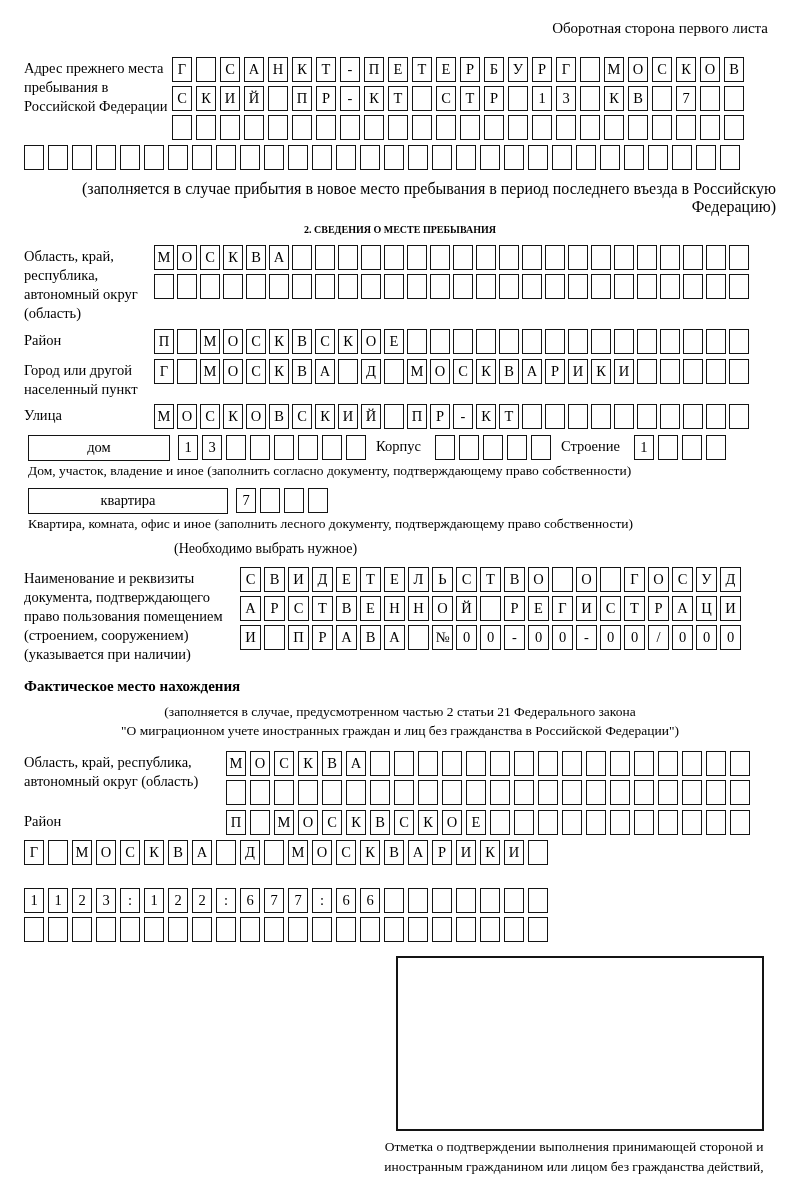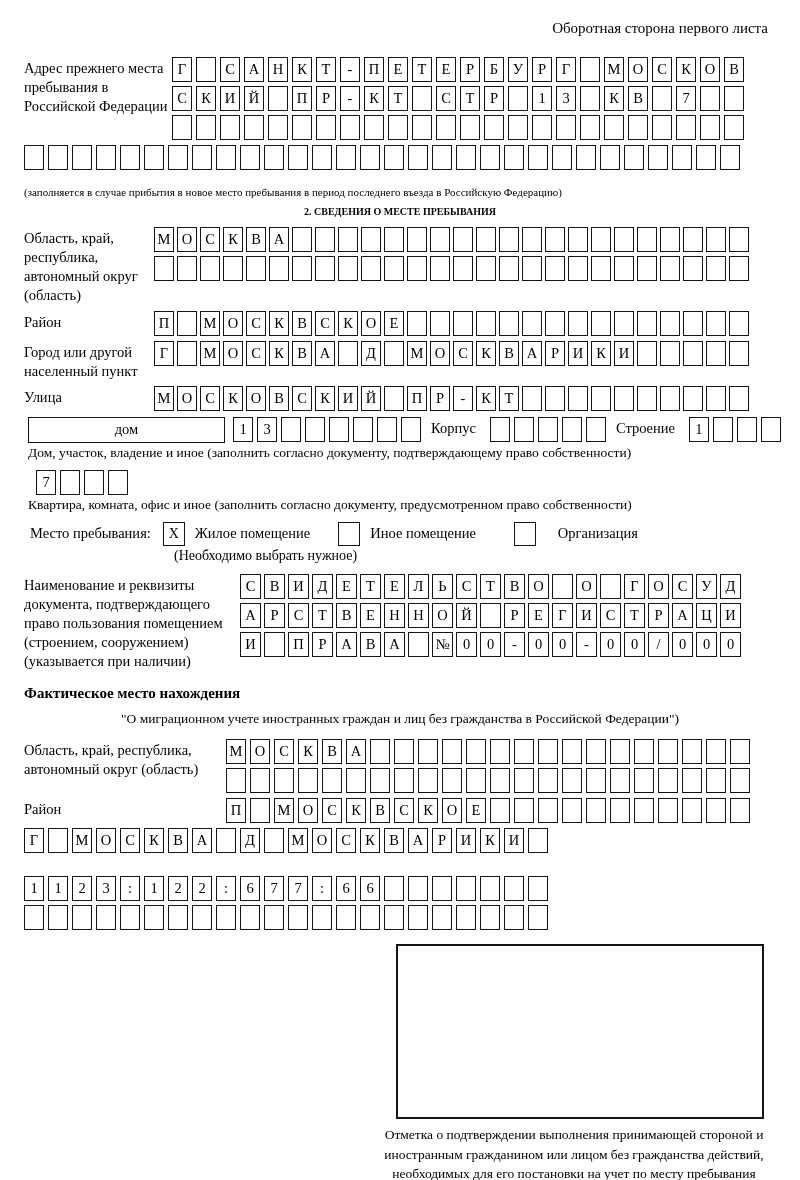--- a/index.html
+++ b/index.html
@@ -25,21 +25,21 @@
   .boxrow { display:flex; gap:3px; }
   .boxrow.gapA { gap:4px; }
   .cell {
     width:20px; height:25px; flex:0 0 auto;
     border:1.5px solid #141414;
     display:flex; align-items:center; justify-content:center;
     font-size:14.5px;
   }
   .row-c .cell { width:21px; }
 
-  .cap  { font-size:11px; text-align:left; margin:16px 0 8px 0; }
+  .cap  { font-size:16px; text-align:right; margin:10px 0 8px 0; }
   .capL { font-size:13.5px; margin:1px 0 9px 4px; }
 
   .sect-title { font-weight:bold; text-align:center; font-size:10px; margin:8px 0 10px 0; }
   .fact-title { font-weight:bold; text-align:left; font-size:15px; margin:14px 0 8px 0; }
   .fact-note  { font-size:13.5px; text-align:center; line-height:1.4; margin-bottom:10px; }
 
   .widebox {
     border:1.5px solid #141414; height:26px;
     display:flex; align-items:center; justify-content:center;
     font-size:14.5px; flex:0 0 auto;
@@ -344,21 +344,21 @@
         <span class="cell"></span>
         <span class="cell"></span>
         <span class="cell"></span>
         <span class="cell"></span>
         <span class="cell"></span>
         <span class="cell"></span>
       </div>
   </div>
 
   <div class="domrow">
-    <div class="widebox" style="width:197px;">дом</div>
+    <div class="widebox" style="width:142px;">дом</div>
     <div class="boxrow gapA">
         <span class="cell">1</span>
         <span class="cell">3</span>
         <span class="cell"></span>
         <span class="cell"></span>
         <span class="cell"></span>
         <span class="cell"></span>
         <span class="cell"></span>
         <span class="cell"></span>
       </div>
@@ -374,38 +374,30 @@
     <div class="boxrow gapA">
         <span class="cell">1</span>
         <span class="cell"></span>
         <span class="cell"></span>
         <span class="cell"></span>
       </div>
   </div>
   <div class="capL">Дом, участок, владение и иное (заполнить согласно документу, подтверждающему право собственности)</div>
 
   <div class="domrow">
+    <div class="widebox" style="width:200px;">квартира</div>
     <div class="boxrow gapA">
         <span class="cell">7</span>
         <span class="cell"></span>
         <span class="cell"></span>
         <span class="cell"></span>
       </div>
   </div>
-  <div class="capL">Квартира, комната, офис и иное (заполнить согласно документу, предусмотренном право собственности)</div>
-
-  <div class="chkline">
-    <span>Место пребывания:</span>
-    <span class="chk">X</span>
-    <span>Жилое помещение</span>
-    <span class="chk" style="margin-left:28px;"></span>
-    <span>Иное помещение</span>
-    <span class="chk" style="margin-left:38px;margin-right:22px;"></span>
-    <span>Организация</span>
-  </div>
+  <div class="capL">Квартира, комната, офис и иное (заполнить лесного документу, подтверждающему право собственности)</div>
+
   <div class="chk-note">(Необходимо выбрать нужное)</div>
 
   <div class="fieldrow">
     <div class="flabel flabel-doc">Наименование и реквизиты документа, подтверждающего право пользования помещением (строением, сооружением) (указывается при наличии)</div>
     <div class="rows">
       <div class="boxrow row-c">
           <span class="cell">С</span>
           <span class="cell">В</span>
           <span class="cell">И</span>
           <span class="cell">Д</span>
@@ -471,20 +463,21 @@
           <span class="cell">/</span>
           <span class="cell">0</span>
           <span class="cell">0</span>
           <span class="cell">0</span>
         </div>
     </div>
   </div>
 
   <div class="fact-title">Фактическое место нахождения</div>
   <div class="fact-note">
+    <div>(заполняется в случае, предусмотренном частью 2 статьи 21 Федерального закона</div>
     <div>"О миграционном учете иностранных граждан и лиц без гражданства в Российской Федерации")</div>
   </div>
 
   <div class="fieldrow">
     <div class="flabel flabel-fact">Область, край, республика, автономный округ (область)</div>
     <div class="rows">
       <div class="boxrow gapA">
           <span class="cell">М</span>
           <span class="cell">О</span>
           <span class="cell">С</span>

